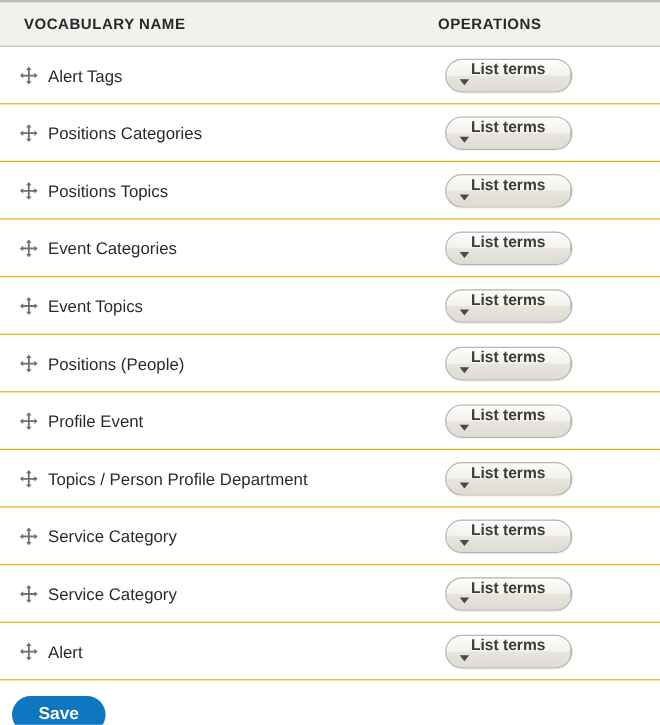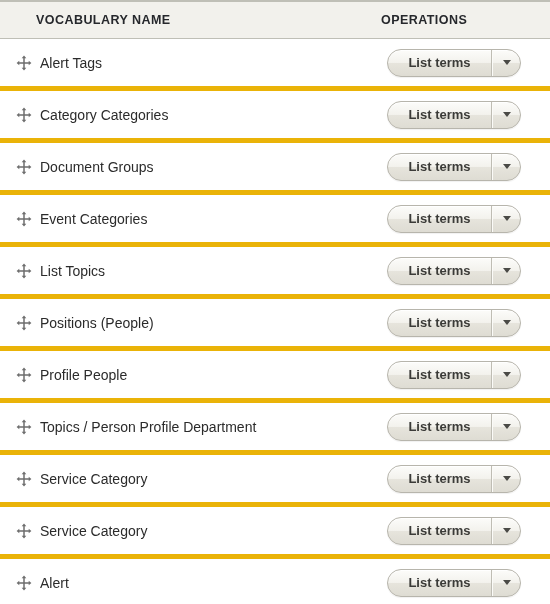--- a/index.html
+++ b/index.html
@@ -40,32 +40,32 @@
     letter-spacing: 0.45px;
     color: #26282c;
     text-transform: uppercase;
     padding: 0;
     height: 36px;
     vertical-align: middle;
     border-top: 2px solid #bfbfb6;
     border-bottom: 1px solid #bfbfb6;
   }
 
-  th.col-name   { padding-left: 36px; width: 345px; }
+  th.col-name   { padding-left: 20px; width: 345px; }
   th.col-ops    { padding-left: 0px;  width: 205px; }
 
   .vocab-table tbody tr {
     background: #ffffff;
     height: 47px;
   }
 
   .vocab-table td {
     padding: 0;
     vertical-align: middle;
-    border-bottom: 5px solid #eab308;
+    border-bottom: 1px solid #eab308;
     height: 47px;
   }
 
   td.cell-name {
     padding-left: 16px;
     font-size: 14px;
     color: #2b2b2b;
     white-space: nowrap;
   }
 
@@ -98,20 +98,21 @@
     align-items: stretch;
     height: 28px;
     margin-left: 6px;
     border: 1px solid #b7b5ac;
     border-radius: 14px;
     background: linear-gradient(to bottom, #fcfcfa 0%, #f3f2ed 48%, #e6e4dc 52%, #dedcd3 100%);
     box-shadow: inset 0 1px 0 rgba(255,255,255,0.9), 0 1px 1px rgba(0,0,0,0.06);
     overflow: hidden;
     cursor: pointer;
     box-sizing: border-box;
+    flex-direction: column;
   }
 
   .btn-main {
     display: flex;
     align-items: center;
     justify-content: center;
     width: 104px;
     font-size: 13px;
     font-weight: bold;
     color: #3b3b38;
@@ -177,32 +178,32 @@
           <td class="cell-ops"><div class="btn-group">
               <div class="btn-main">List terms</div>
               <div class="btn-arrow">
                 <span class="caret"></span>
               </div>
             </div></td>
         </tr>
         <tr>
           <td class="cell-name"><span class="drag-handle"><svg width="16" height="16" viewBox="0 0 16 16" aria-hidden="true">
                 <path fill="#6e6e6e" d="M8 0.6 L10.3 3.3 H8.75 V7.25 H12.7 V5.7 L15.4 8 L12.7 10.3 V8.75 H8.75 V12.7 H10.3 L8 15.4 L5.7 12.7 H7.25 V8.75 H3.3 V10.3 L0.6 8 L3.3 5.7 V7.25 H7.25 V3.3 H5.7 Z"></path>
-              </svg></span><span class="row-label">Category Categories</span></td>
-          <td class="cell-ops"><div class="btn-group">
-              <div class="btn-main">List terms</div>
-              <div class="btn-arrow">
-                <span class="caret"></span>
-              </div>
-            </div></td>
-        </tr>
-        <tr>
-          <td class="cell-name"><span class="drag-handle"><svg width="16" height="16" viewBox="0 0 16 16" aria-hidden="true">
-                <path fill="#6e6e6e" d="M8 0.6 L10.3 3.3 H8.75 V7.25 H12.7 V5.7 L15.4 8 L12.7 10.3 V8.75 H8.75 V12.7 H10.3 L8 15.4 L5.7 12.7 H7.25 V8.75 H3.3 V10.3 L0.6 8 L3.3 5.7 V7.25 H7.25 V3.3 H5.7 Z"></path>
-              </svg></span><span class="row-label">Document Groups</span></td>
+              </svg></span><span class="row-label">Positions Categories</span></td>
+          <td class="cell-ops"><div class="btn-group">
+              <div class="btn-main">List terms</div>
+              <div class="btn-arrow">
+                <span class="caret"></span>
+              </div>
+            </div></td>
+        </tr>
+        <tr>
+          <td class="cell-name"><span class="drag-handle"><svg width="16" height="16" viewBox="0 0 16 16" aria-hidden="true">
+                <path fill="#6e6e6e" d="M8 0.6 L10.3 3.3 H8.75 V7.25 H12.7 V5.7 L15.4 8 L12.7 10.3 V8.75 H8.75 V12.7 H10.3 L8 15.4 L5.7 12.7 H7.25 V8.75 H3.3 V10.3 L0.6 8 L3.3 5.7 V7.25 H7.25 V3.3 H5.7 Z"></path>
+              </svg></span><span class="row-label">Positions Topics</span></td>
           <td class="cell-ops"><div class="btn-group">
               <div class="btn-main">List terms</div>
               <div class="btn-arrow">
                 <span class="caret"></span>
               </div>
             </div></td>
         </tr>
         <tr>
           <td class="cell-name"><span class="drag-handle"><svg width="16" height="16" viewBox="0 0 16 16" aria-hidden="true">
                 <path fill="#6e6e6e" d="M8 0.6 L10.3 3.3 H8.75 V7.25 H12.7 V5.7 L15.4 8 L12.7 10.3 V8.75 H8.75 V12.7 H10.3 L8 15.4 L5.7 12.7 H7.25 V8.75 H3.3 V10.3 L0.6 8 L3.3 5.7 V7.25 H7.25 V3.3 H5.7 Z"></path>
@@ -210,21 +211,21 @@
           <td class="cell-ops"><div class="btn-group">
               <div class="btn-main">List terms</div>
               <div class="btn-arrow">
                 <span class="caret"></span>
               </div>
             </div></td>
         </tr>
         <tr>
           <td class="cell-name"><span class="drag-handle"><svg width="16" height="16" viewBox="0 0 16 16" aria-hidden="true">
                 <path fill="#6e6e6e" d="M8 0.6 L10.3 3.3 H8.75 V7.25 H12.7 V5.7 L15.4 8 L12.7 10.3 V8.75 H8.75 V12.7 H10.3 L8 15.4 L5.7 12.7 H7.25 V8.75 H3.3 V10.3 L0.6 8 L3.3 5.7 V7.25 H7.25 V3.3 H5.7 Z"></path>
-              </svg></span><span class="row-label">List Topics</span></td>
+              </svg></span><span class="row-label">Event Topics</span></td>
           <td class="cell-ops"><div class="btn-group">
               <div class="btn-main">List terms</div>
               <div class="btn-arrow">
                 <span class="caret"></span>
               </div>
             </div></td>
         </tr>
         <tr>
           <td class="cell-name"><span class="drag-handle"><svg width="16" height="16" viewBox="0 0 16 16" aria-hidden="true">
                 <path fill="#6e6e6e" d="M8 0.6 L10.3 3.3 H8.75 V7.25 H12.7 V5.7 L15.4 8 L12.7 10.3 V8.75 H8.75 V12.7 H10.3 L8 15.4 L5.7 12.7 H7.25 V8.75 H3.3 V10.3 L0.6 8 L3.3 5.7 V7.25 H7.25 V3.3 H5.7 Z"></path>
@@ -232,21 +233,21 @@
           <td class="cell-ops"><div class="btn-group">
               <div class="btn-main">List terms</div>
               <div class="btn-arrow">
                 <span class="caret"></span>
               </div>
             </div></td>
         </tr>
         <tr>
           <td class="cell-name"><span class="drag-handle"><svg width="16" height="16" viewBox="0 0 16 16" aria-hidden="true">
                 <path fill="#6e6e6e" d="M8 0.6 L10.3 3.3 H8.75 V7.25 H12.7 V5.7 L15.4 8 L12.7 10.3 V8.75 H8.75 V12.7 H10.3 L8 15.4 L5.7 12.7 H7.25 V8.75 H3.3 V10.3 L0.6 8 L3.3 5.7 V7.25 H7.25 V3.3 H5.7 Z"></path>
-              </svg></span><span class="row-label">Profile People</span></td>
+              </svg></span><span class="row-label">Profile Event</span></td>
           <td class="cell-ops"><div class="btn-group">
               <div class="btn-main">List terms</div>
               <div class="btn-arrow">
                 <span class="caret"></span>
               </div>
             </div></td>
         </tr>
         <tr>
           <td class="cell-name"><span class="drag-handle"><svg width="16" height="16" viewBox="0 0 16 16" aria-hidden="true">
                 <path fill="#6e6e6e" d="M8 0.6 L10.3 3.3 H8.75 V7.25 H12.7 V5.7 L15.4 8 L12.7 10.3 V8.75 H8.75 V12.7 H10.3 L8 15.4 L5.7 12.7 H7.25 V8.75 H3.3 V10.3 L0.6 8 L3.3 5.7 V7.25 H7.25 V3.3 H5.7 Z"></path>

